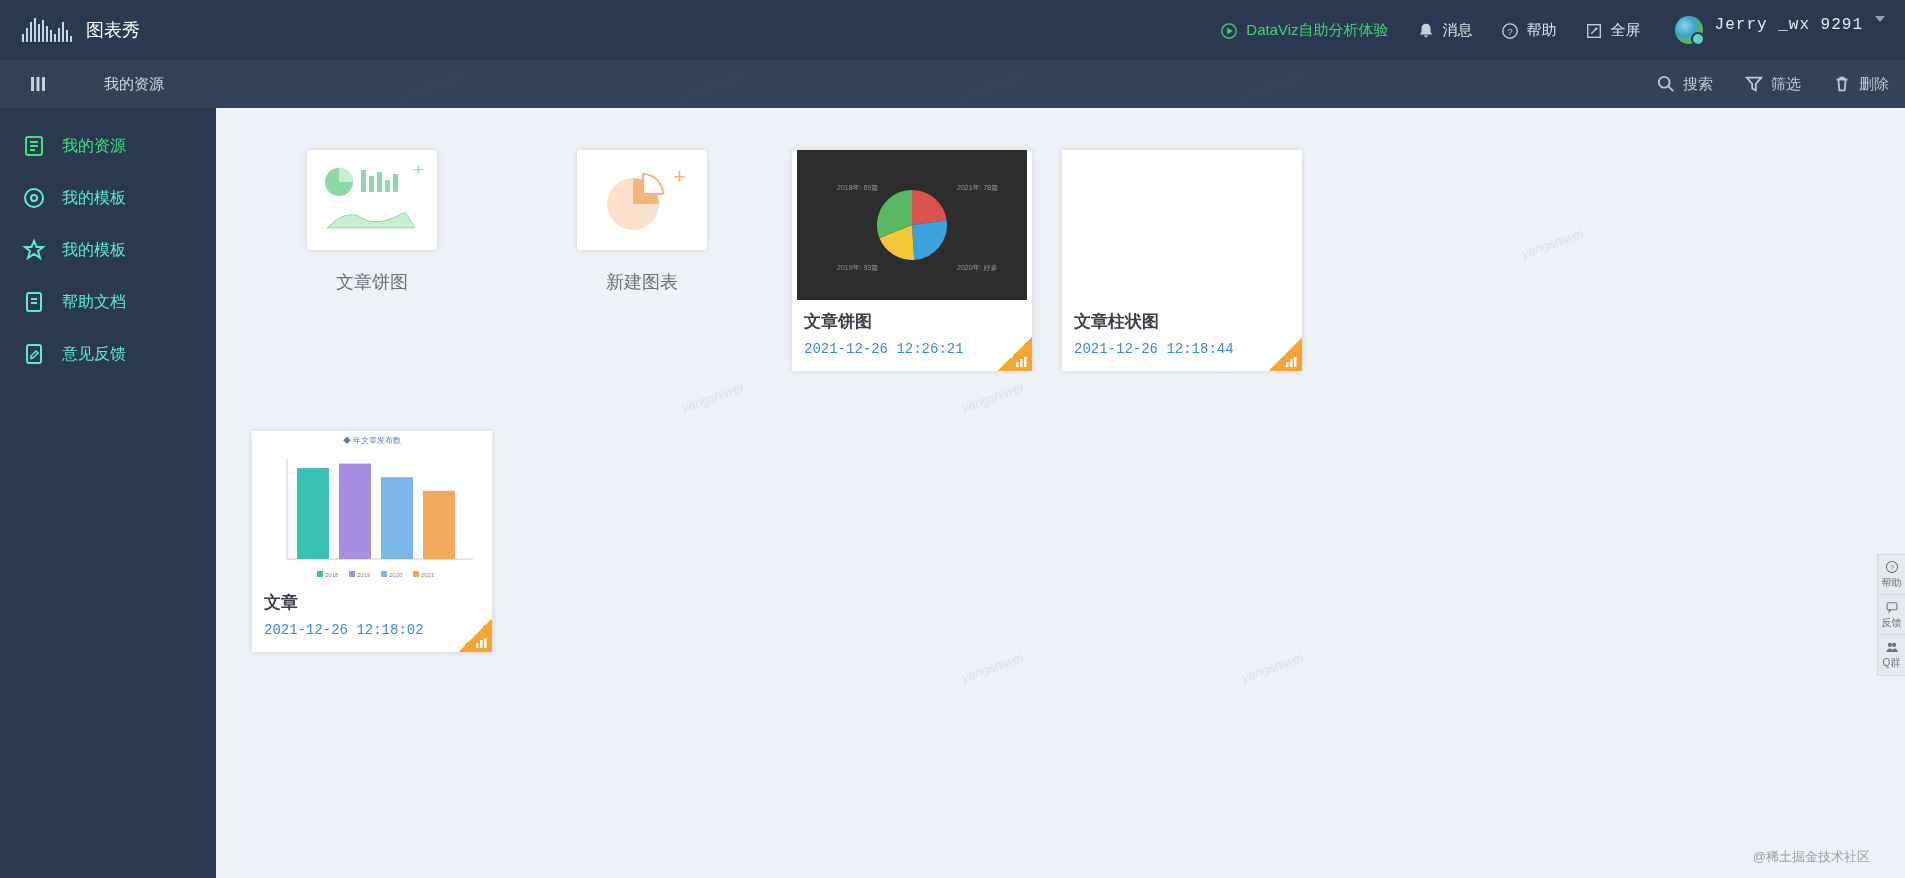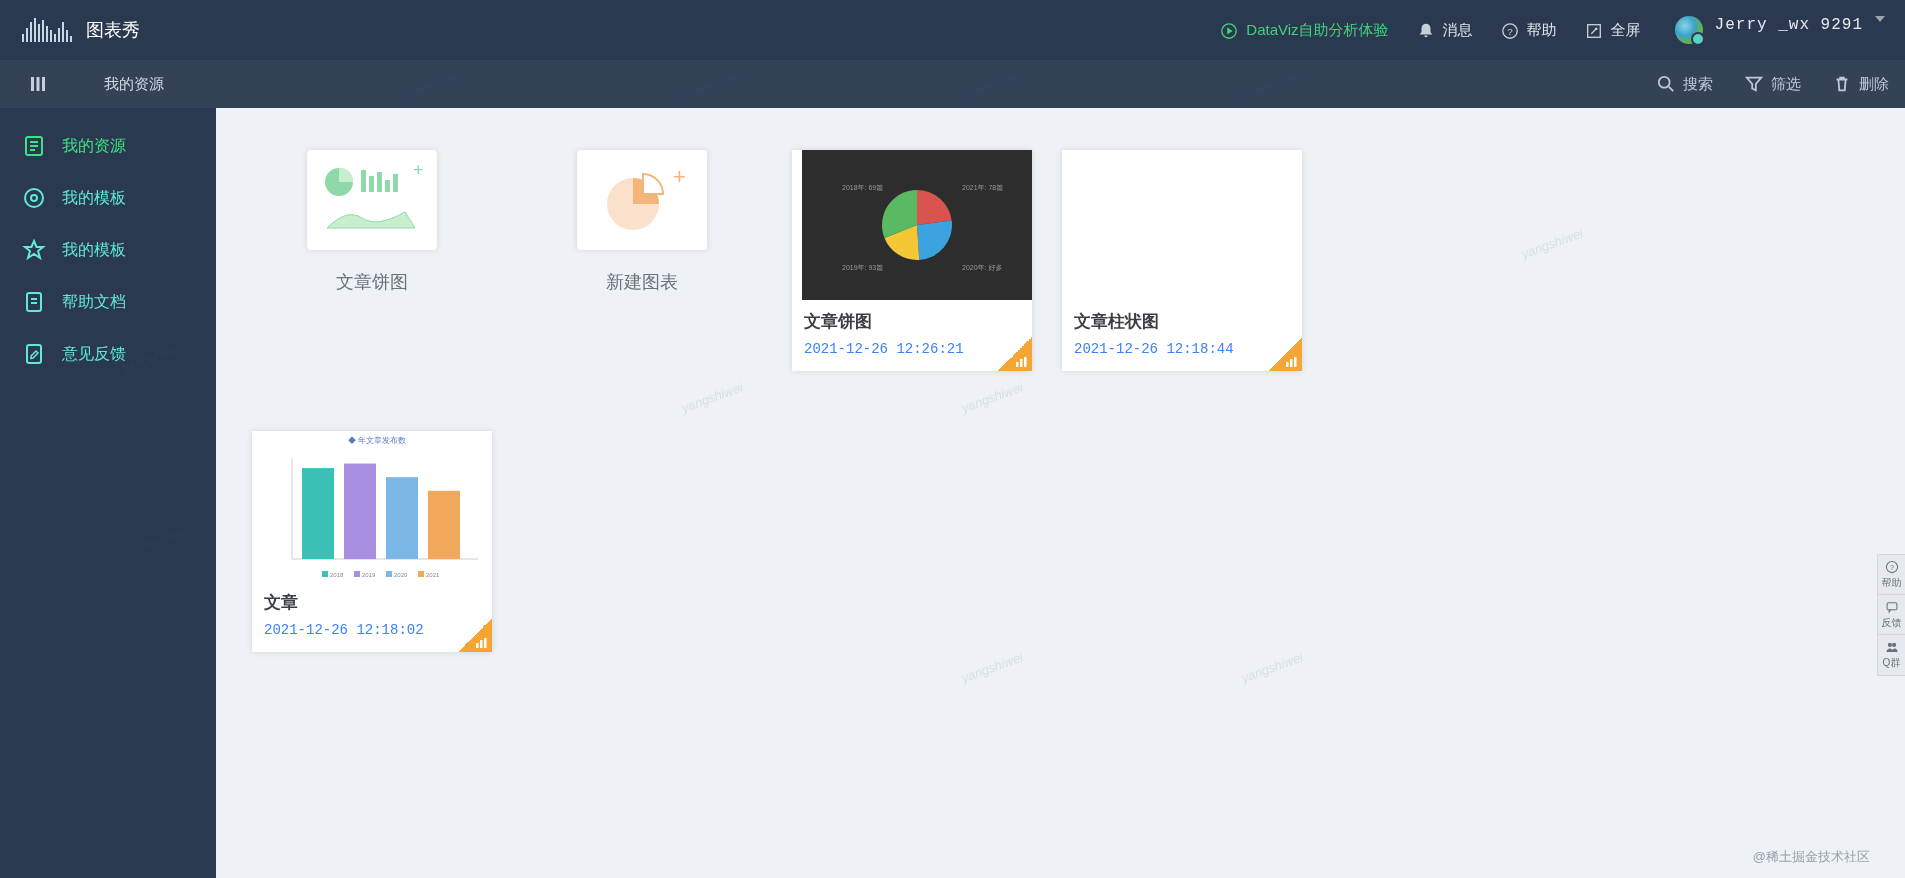--- a/index.html
+++ b/index.html
@@ -31,21 +31,21 @@
 .side-item.active { color: #3be381; }
 .side-item .icon { width: 24px; height: 24px; display: flex; align-items: center; justify-content: center; }
 
 .content { flex: 1; padding: 42px 36px; overflow: auto; position: relative; }
 .grid { display: flex; flex-wrap: wrap; gap: 30px; align-items: flex-start; }
 .card-new { width: 240px; display: flex; flex-direction: column; align-items: center; gap: 20px; cursor: pointer; }
 .card-new .thumb { width: 130px; height: 100px; background: #fff; border-radius: 4px; box-shadow: 0 0 6px rgba(0,0,0,0.12); display: flex; align-items: center; justify-content: center; position: relative; }
 .card-new .label { color: #6b727b; font-size: 18px; font-weight: 500; }
 
 .card-chart { width: 240px; background: #fff; box-shadow: 0 0 6px rgba(0,0,0,0.12); display: flex; flex-direction: column; cursor: pointer; position: relative; }
-.card-chart .preview { height: 150px; display: flex; align-items: center; justify-content: flex-end; overflow: hidden; }
+.card-chart .preview { height: 150px; display: flex; align-items: center; justify-content: center; overflow: hidden; }
 .card-chart .meta { padding: 10px 12px 14px; position: relative; }
 .card-chart .title { text-align: left; font-size: 17px; color: #3a3f47; font-weight: 600; margin-bottom: 8px; }
 .card-chart .date { font-family: "Courier New", monospace; font-size: 14px; color: #3b82f6; }
 .corner-badge { position: absolute; bottom: 0; right: 0; width: 34px; height: 34px; background: linear-gradient(135deg, transparent 50%, #f5a533 50%); }
 .corner-badge svg { position: absolute; bottom: 3px; right: 3px; width: 14px; height: 12px; }
 
 .watermark { position: absolute; color: rgba(80,100,120,0.12); font-size: 13px; transform: rotate(-20deg); pointer-events: none; font-style: italic; }
 .footer-mark { position: absolute; bottom: 12px; right: 35px; color: #9aa0a8; font-size: 13px; }
 
 .float-panel { position: absolute; right: 0; top: 554px; width: 28px; background: #e6e9ed; border: 1px solid #d4d8dd; border-right: none; }

